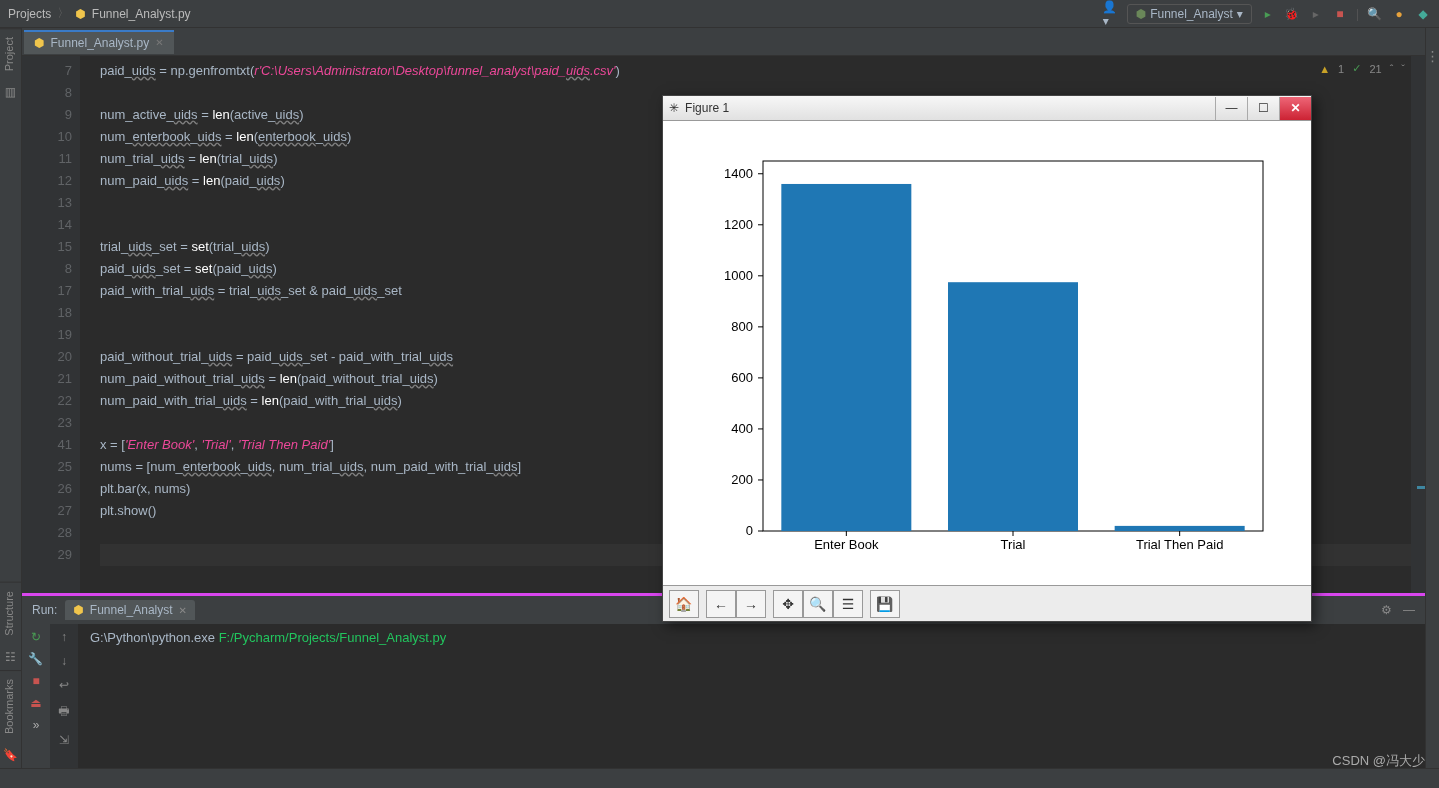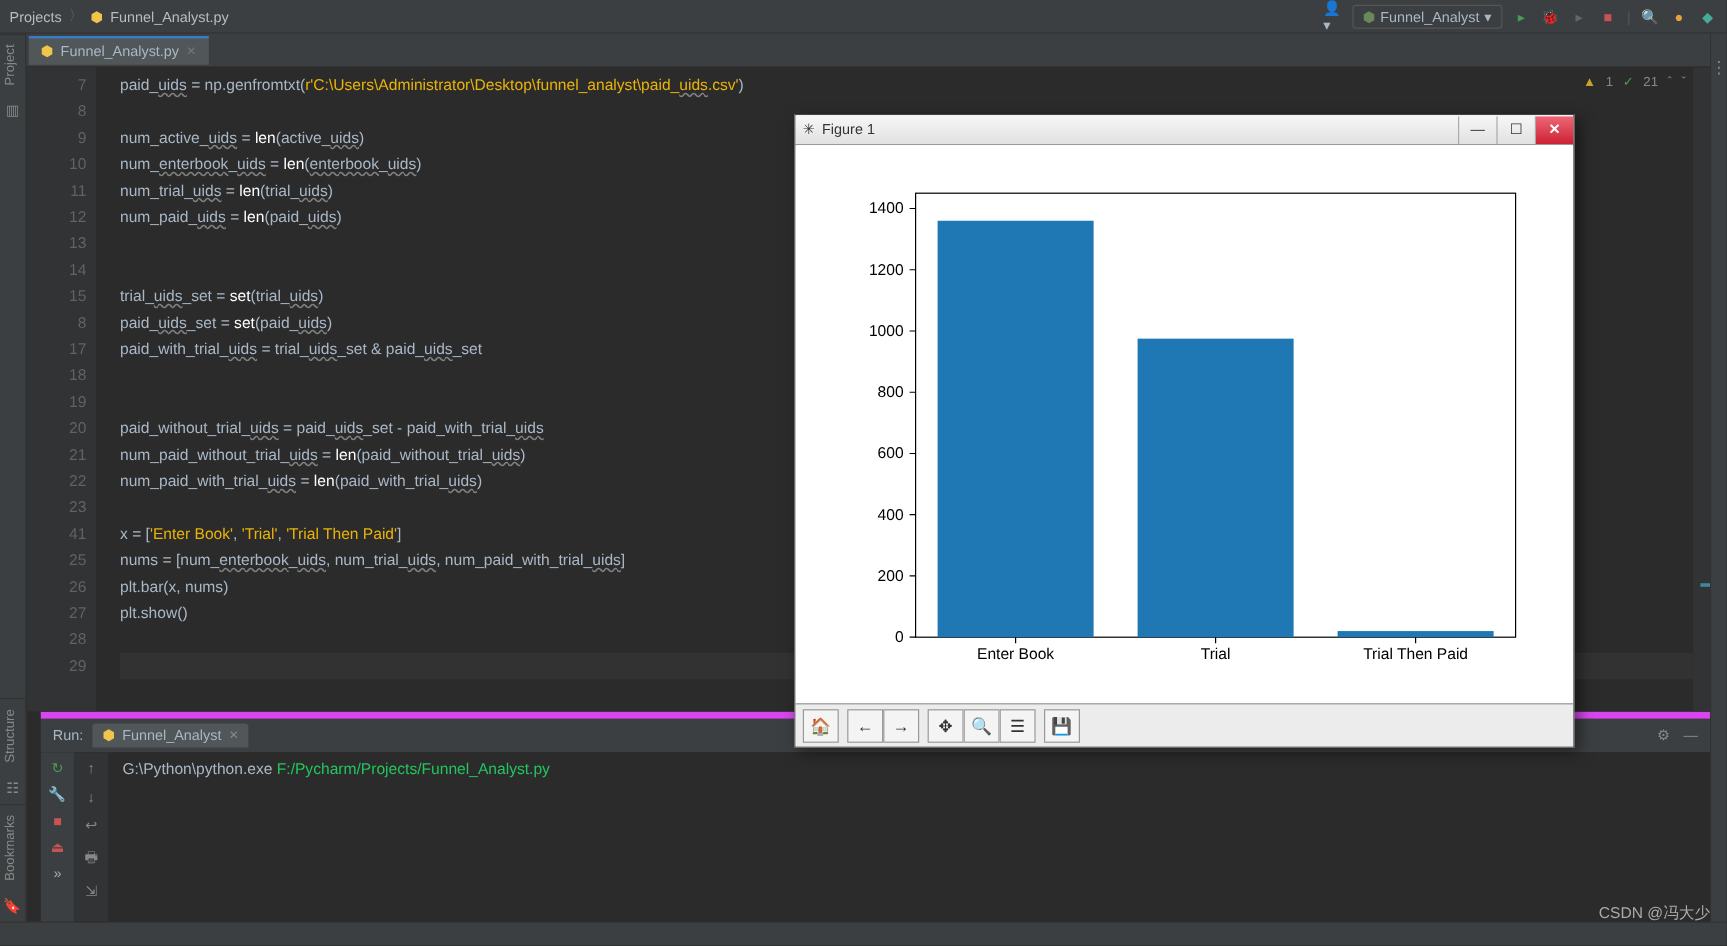--- a/index.html
+++ b/index.html
@@ -26,33 +26,33 @@
 
 .editor-tabs { height:28px; background:#3c3f41; display:flex; align-items:center; border-bottom:1px solid #323232; }
 .editor-tab { background:#515658; border-top:2px solid #3a7bc8; padding:4px 10px; font-size:12px; display:flex; align-items:center; gap:6px; margin-left:2px; }
 .editor-tab .close { color:#777; font-size:10px; cursor:pointer; }
 
 
 .editor-area { flex:1; display:flex; background:#2b2b2b; position:relative; overflow:hidden; }
 .gutter { width:58px; background:#313335; color:#606366; text-align:right; padding:4px 8px 4px 0; font-family:Consolas,monospace; font-size:13px; line-height:22px; }
 .code { flex:1; padding:4px 0 4px 20px; font-family:Consolas,monospace; font-size:13px; line-height:22px; white-space:pre; color:#a9b7c6; }
 .code .fn { color:#ffffff; }
-.code .str { color:#eab308; }
+.code .str { color:#ec4899; font-style:italic; }
 .code .var { color:#a9b7c6; }
 .code .wavy { text-decoration-line:underline; text-decoration-style:wavy; text-decoration-color:#808080; }
 .code .cursor-line { background:#323232; display:inline-block; width:100%; }
 .editor-status { position:absolute; top:6px; right:20px; display:flex; align-items:center; gap:8px; font-size:11px; color:#888; }
 .editor-status .warn-ico { color:#c9a227; }
 .editor-status .check-ico { color:#499c54; }
 
 .minimap { width:14px; background:#313335; position:relative; }
 .minimap .mark { position:absolute; right:0; width:8px; height:3px; background:#c9a227; }
 
 
-.run-panel { height:175px; border-top:6px solid #d946ef; display:flex; flex-direction:column;margin-left:12px; }
+.run-panel { height:175px; border-top:3px solid #d946ef; display:flex; flex-direction:column; }
 .run-header { height:28px; background:#3c3f41; display:flex; align-items:center; justify-content:space-between; padding:0 10px; font-size:12px; }
 .run-header-left { display:flex; align-items:center; gap:8px; }
 .run-tab { background:#515658; padding:3px 8px; border-radius:3px 3px 0 0; display:flex; align-items:center; gap:6px; }
 .run-body { flex:1; display:flex; background:#2b2b2b; }
 .run-left-tools { width:28px; background:#3c3f41; display:flex; flex-direction:column; align-items:center; padding-top:6px; gap:8px; }
 .run-left-tools div { font-size:12px; cursor:pointer; color:#aaa; }
 .run-left-tools .stop { color:#c75450; }
 .run-left-tools .rerun { color:#499c54; }
 .run-sub-tools { width:28px; background:#313335; display:flex; flex-direction:column; align-items:center; padding-top:6px; gap:10px; color:#888; font-size:12px; }
 .run-console { flex:1; padding:6px 12px; font-family:Consolas,monospace; font-size:13px; color:#a9b7c6; }

